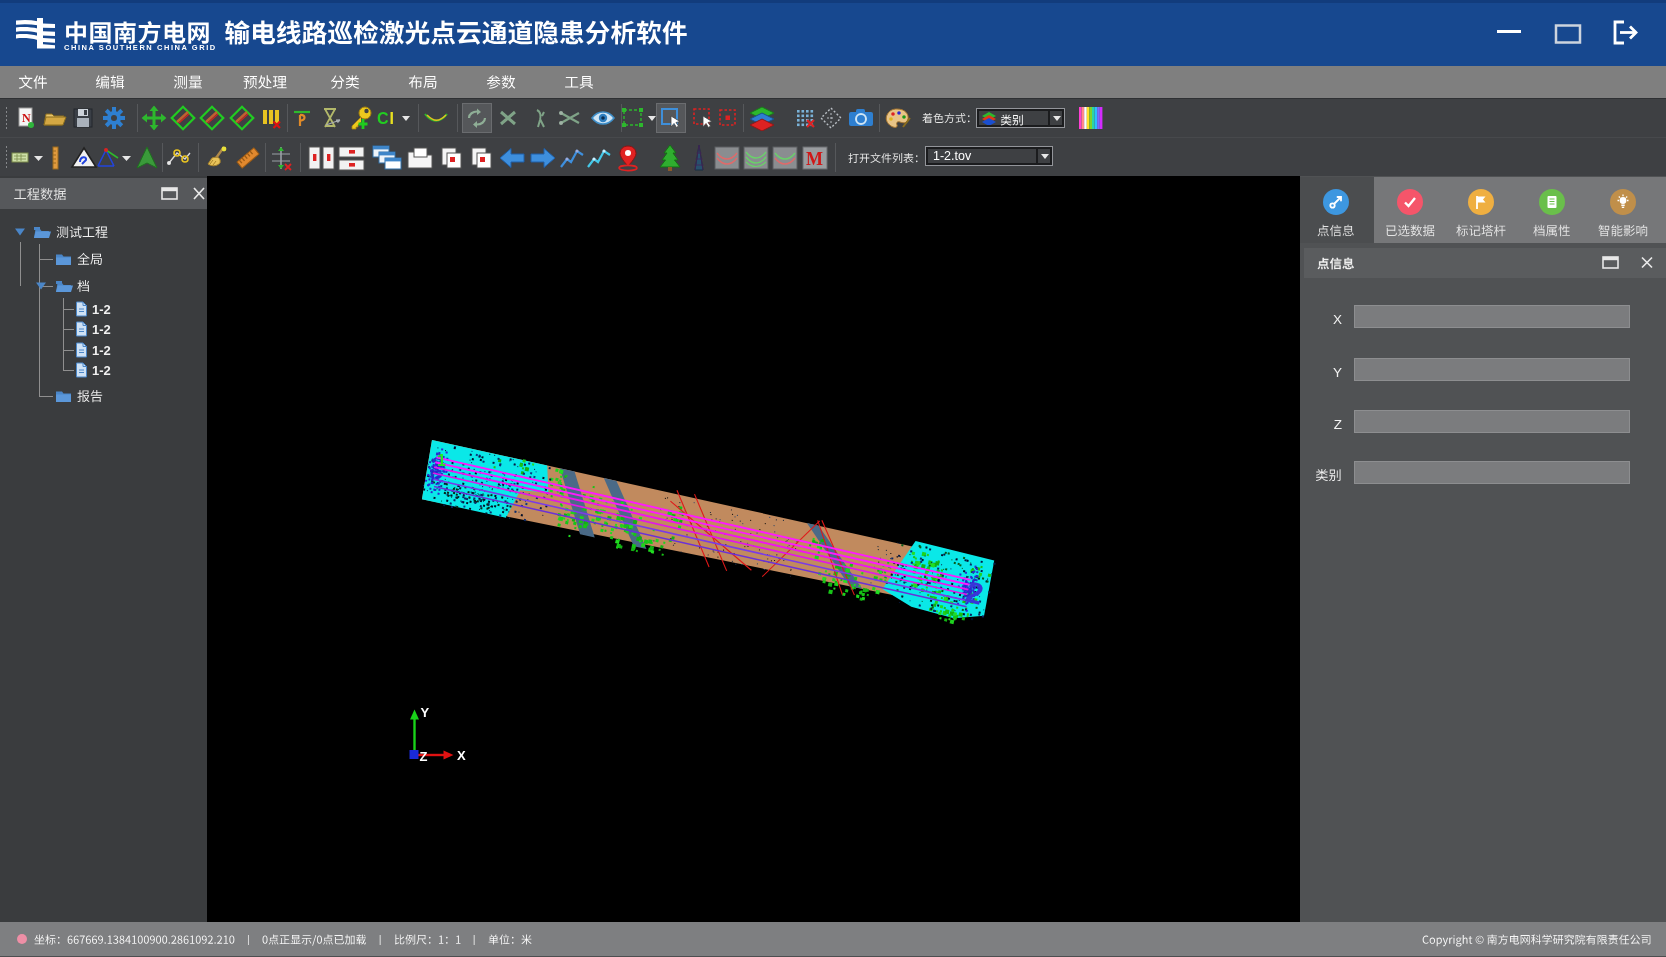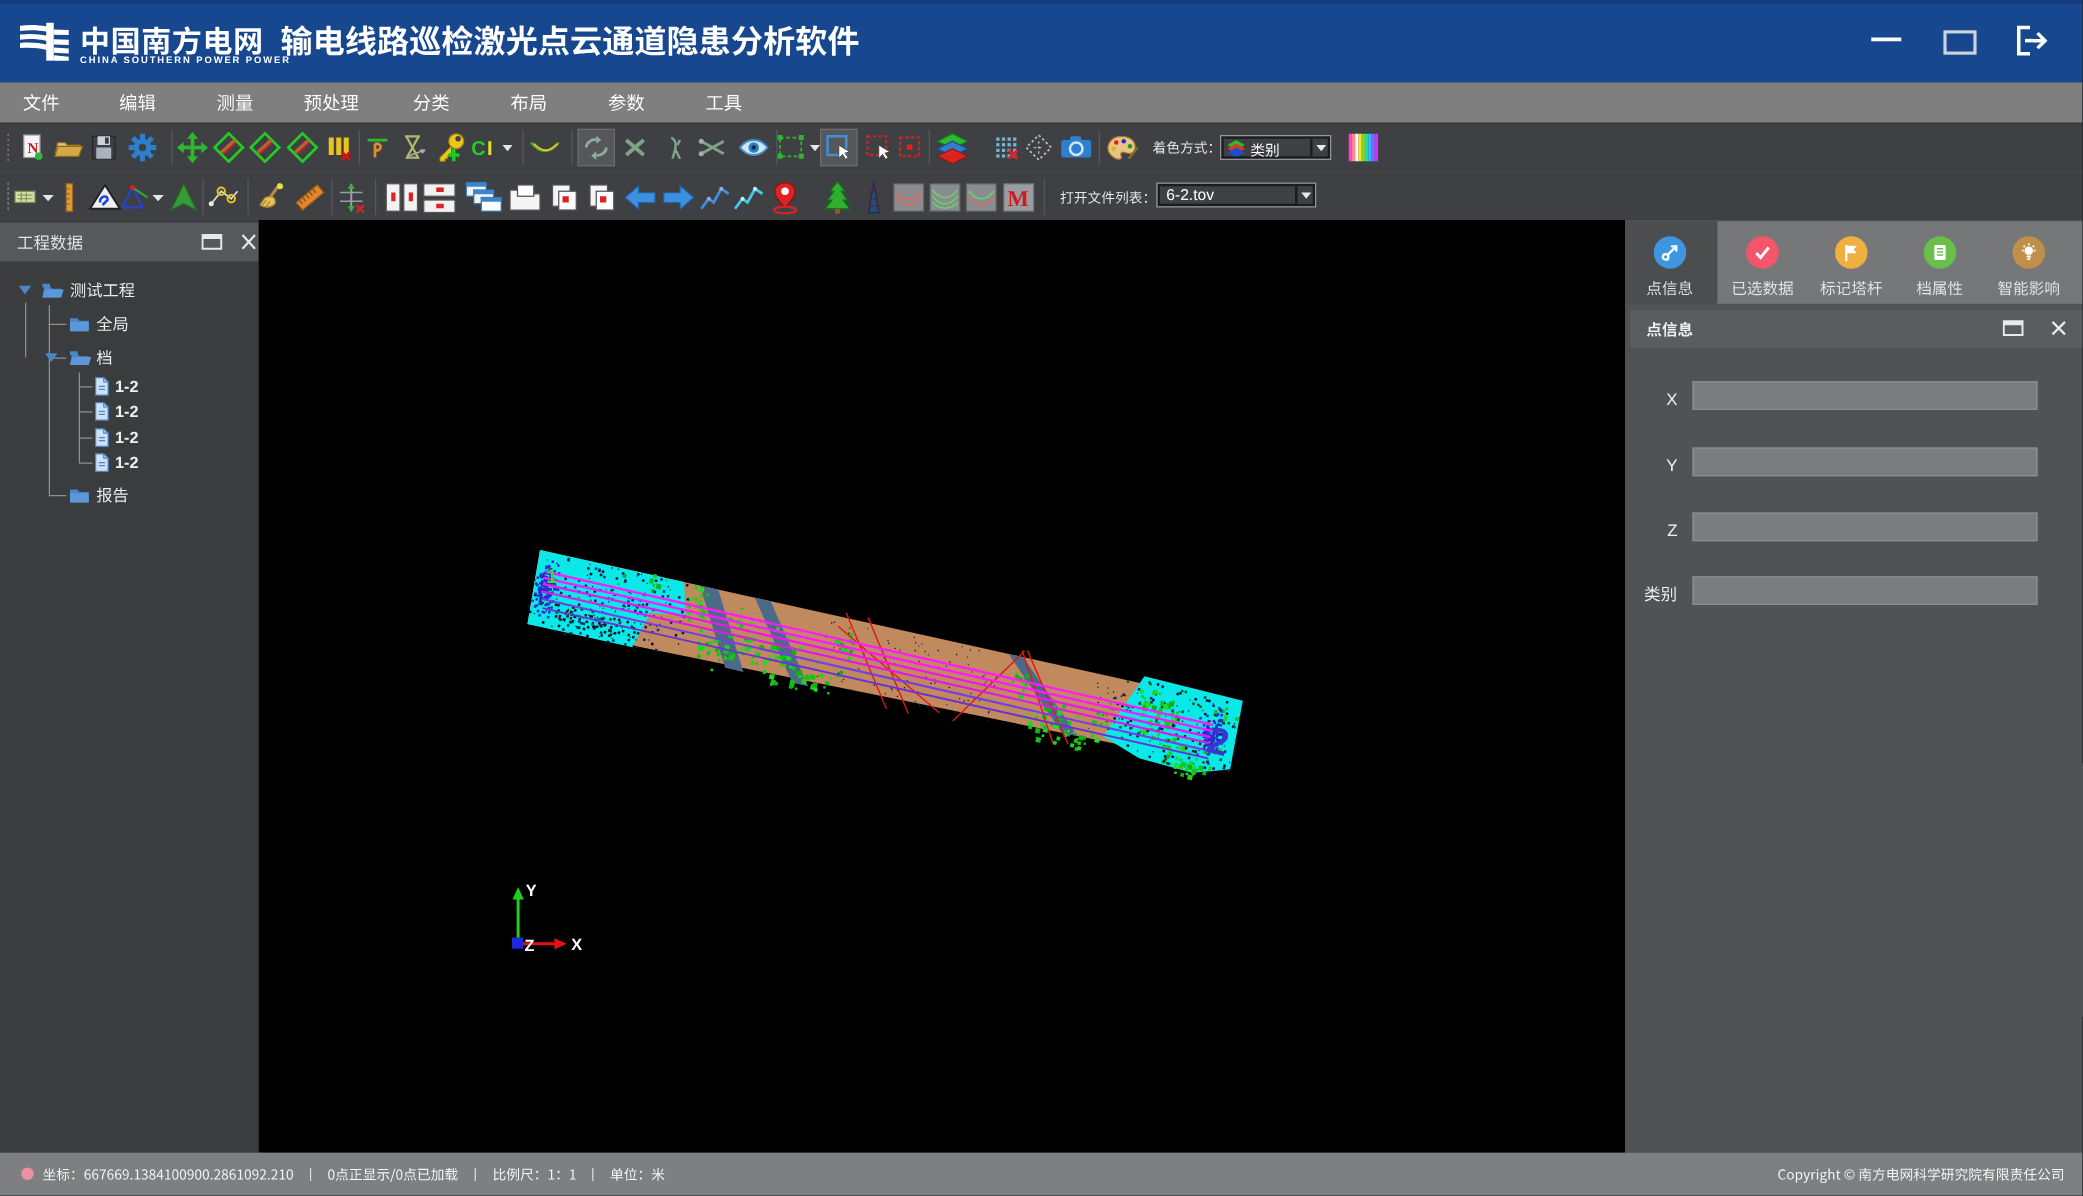--- a/index.html
+++ b/index.html
@@ -74,21 +74,21 @@
         <path d="M27 26.2 L39 27.3 L39 30.5 L27 30.5 Z"></path>
       </g>
     </svg>
   </div>
   <div class="brand">
     <div class="cn">
         <svg width="147" height="33" viewBox="0 -25.44 147 32.64" style="display:block">
           <path d="M10.4 -20.4V-16.2H2.1V-4.1H5.0V-5.4H10.4V2.1H13.5V-5.4H18.9V-4.2H21.9V-16.2H13.5V-20.4ZM5.0 -8.2V-13.4H10.4V-8.2ZM18.9 -8.2H13.5V-13.4H18.9Z M30.2 -5.4V-3.1H42.7V-5.4H41.0L42.3 -6.1C41.9 -6.7 41.1 -7.6 40.5 -8.3H41.8V-10.7H37.7V-13.0H42.3V-15.5H30.5V-13.0H35.0V-10.7H31.1V-8.3H35.0V-5.4ZM38.5 -7.5C39.0 -6.9 39.7 -6.1 40.1 -5.4H37.7V-8.3H40.0ZM26.3 -19.4V2.1H29.3V0.9H43.5V2.1H46.6V-19.4ZM29.3 -1.7V-16.8H43.5V-1.7Z M59.5 -20.2V-18.4H50.3V-15.7H59.5V-13.9H51.3V2.1H54.1V-11.3H58.7L56.5 -10.6C57.0 -9.9 57.5 -8.8 57.7 -8.1H55.6V-5.9H59.6V-4.3H55.1V-2.0H59.6V1.5H62.3V-2.0H66.9V-4.3H62.3V-5.9H66.4V-8.1H64.3C64.7 -8.8 65.2 -9.7 65.7 -10.6L63.3 -11.3C63.0 -10.3 62.3 -9.0 61.8 -8.1L62.0 -8.1H58.4L60.2 -8.7C59.9 -9.4 59.4 -10.5 58.8 -11.3H67.8V-0.8C67.8 -0.4 67.7 -0.3 67.2 -0.3C66.9 -0.3 65.4 -0.3 64.2 -0.4C64.6 0.3 65.0 1.4 65.1 2.1C67.1 2.1 68.5 2.1 69.5 1.7C70.4 1.3 70.8 0.6 70.8 -0.8V-13.9H62.6V-15.7H71.7V-18.4H62.6V-20.2Z M83.5 -19.6C84.0 -18.7 84.5 -17.5 84.9 -16.5H74.7V-13.7H80.8C80.6 -8.6 80.1 -3.2 74.3 -0.1C75.1 0.5 76.0 1.5 76.5 2.3C80.8 -0.2 82.6 -4.0 83.4 -8.0H91.0C90.7 -3.7 90.2 -1.7 89.6 -1.1C89.2 -0.8 88.9 -0.8 88.4 -0.8C87.7 -0.8 86.0 -0.8 84.3 -1.0C84.9 -0.2 85.3 1.0 85.4 1.9C87.0 1.9 88.6 2.0 89.5 1.8C90.6 1.8 91.4 1.5 92.1 0.7C93.1 -0.3 93.6 -3.0 94.1 -9.6C94.1 -10.0 94.1 -10.8 94.1 -10.8H83.8C83.9 -11.8 84.0 -12.8 84.1 -13.7H96.3V-16.5H86.4L88.1 -17.2C87.7 -18.2 87.0 -19.6 86.3 -20.7Z M108.3 -9.1V-6.9H103.6V-9.1ZM111.4 -9.1H116.1V-6.9H111.4ZM108.3 -11.8H103.6V-14.1H108.3ZM111.4 -11.8V-14.1H116.1V-11.8ZM100.7 -16.9V-2.7H103.6V-4.1H108.3V-2.8C108.3 0.9 109.2 1.9 112.5 1.9C113.3 1.9 116.4 1.9 117.2 1.9C120.1 1.9 121.0 0.5 121.4 -3.3C120.7 -3.5 119.7 -3.8 119.0 -4.2V-16.9H111.4V-20.3H108.3V-16.9ZM118.5 -4.1C118.3 -1.7 118.0 -1.0 116.8 -1.0C116.2 -1.0 113.5 -1.0 112.9 -1.0C111.6 -1.0 111.4 -1.2 111.4 -2.8V-4.1Z M130.2 -8.2C129.5 -6.0 128.5 -4.2 127.2 -2.8V-11.7C128.2 -10.6 129.2 -9.4 130.2 -8.2ZM124.3 -19.1V2.1H127.2V-1.9C127.8 -1.5 128.6 -1.0 128.9 -0.7C130.2 -2.1 131.2 -3.8 132.0 -5.8C132.5 -5.1 133.0 -4.4 133.3 -3.8L135.1 -5.8C134.5 -6.6 133.8 -7.6 132.9 -8.7C133.5 -10.6 133.9 -12.7 134.1 -15.0L131.6 -15.3C131.4 -13.8 131.2 -12.4 130.9 -11.1C130.2 -12.0 129.4 -12.9 128.6 -13.7L127.2 -12.2V-16.3H141.8V-1.4C141.8 -0.9 141.6 -0.7 141.1 -0.7C140.6 -0.7 138.9 -0.7 137.4 -0.8C137.8 -0.0 138.3 1.3 138.4 2.1C140.7 2.1 142.3 2.0 143.3 1.6C144.3 1.1 144.7 0.3 144.7 -1.3V-19.1ZM133.8 -12.0C134.8 -10.9 135.8 -9.6 136.8 -8.3C136.0 -5.7 134.8 -3.6 133.1 -2.0C133.7 -1.7 134.9 -0.9 135.3 -0.5C136.7 -1.9 137.7 -3.6 138.5 -5.7C139.1 -4.8 139.6 -3.9 139.9 -3.2L141.8 -5.0C141.3 -6.1 140.5 -7.4 139.5 -8.7C140.1 -10.6 140.5 -12.7 140.7 -15.0L138.2 -15.3C138.0 -13.9 137.8 -12.6 137.5 -11.3C136.9 -12.1 136.2 -12.9 135.5 -13.6Z" fill="#ffffff"></path>
         </svg>
       </div>
-    <div class="en">CHINA SOUTHERN POWER POWER</div>
+    <div class="en">CHINA SOUTHERN CHINA GRID</div>
   </div>
   <div class="apptitle">
       <svg width="468" height="35" viewBox="0 -27.56 468 35.36" style="display:block">
         <path d="M18.8 -11.5V-2.0H21.1V-11.5ZM22.1 -12.5V-0.8C22.1 -0.5 22.0 -0.4 21.7 -0.4C21.3 -0.4 20.2 -0.4 19.1 -0.4C19.4 0.3 19.7 1.4 19.8 2.1C21.5 2.1 22.7 2.0 23.5 1.6C24.3 1.2 24.5 0.5 24.5 -0.8V-12.5ZM17.1 -22.3C15.4 -19.9 12.5 -17.8 9.6 -16.5V-19.2H6.1C6.3 -20.0 6.4 -20.9 6.5 -21.7L3.7 -22.0C3.6 -21.1 3.5 -20.1 3.4 -19.2H0.9V-16.4H2.9C2.5 -14.6 2.1 -13.1 1.9 -12.6C1.6 -11.4 1.2 -10.6 0.8 -10.5C1.1 -9.8 1.5 -8.5 1.6 -8.0C1.8 -8.2 2.8 -8.4 3.6 -8.4H5.3V-5.6C3.6 -5.3 2.1 -5.0 0.8 -4.8L1.5 -1.9L5.3 -2.8V2.3H7.9V-3.4L9.8 -3.8L9.6 -6.4L7.9 -6.1V-8.4H9.5V-11.2H7.9V-14.8H5.3V-11.2H3.9C4.5 -12.7 5.0 -14.5 5.5 -16.4H9.5L8.7 -16.1C9.5 -15.4 10.3 -14.4 10.7 -13.7L12.0 -14.4V-13.5H22.5V-14.6L23.9 -13.8C24.2 -14.6 25.0 -15.5 25.7 -16.2C23.2 -17.2 21.0 -18.5 19.0 -20.4L19.6 -21.1ZM14.4 -15.9C15.4 -16.7 16.5 -17.6 17.4 -18.5C18.4 -17.5 19.3 -16.7 20.4 -15.9ZM15.5 -9.9V-8.6H12.9V-9.9ZM10.5 -12.2V2.2H12.9V-2.8H15.5V-0.5C15.5 -0.3 15.4 -0.2 15.2 -0.2C14.9 -0.2 14.3 -0.2 13.6 -0.3C13.9 0.4 14.2 1.5 14.3 2.2C15.5 2.2 16.4 2.1 17.1 1.7C17.8 1.3 17.9 0.6 17.9 -0.5V-12.2ZM12.9 -6.3H15.5V-5.0H12.9Z M37.2 -9.9V-7.5H32.1V-9.9ZM40.5 -9.9H45.6V-7.5H40.5ZM37.2 -12.8H32.1V-15.3H37.2ZM40.5 -12.8V-15.3H45.6V-12.8ZM28.9 -18.3V-2.9H32.1V-4.4H37.2V-3.0C37.2 1.0 38.2 2.0 41.8 2.0C42.6 2.0 45.9 2.0 46.7 2.0C49.9 2.0 50.9 0.5 51.3 -3.6C50.6 -3.7 49.6 -4.2 48.8 -4.6V-18.3H40.5V-21.9H37.2V-18.3ZM48.2 -4.4C48.0 -1.8 47.7 -1.1 46.4 -1.1C45.7 -1.1 42.8 -1.1 42.1 -1.1C40.7 -1.1 40.5 -1.4 40.5 -3.0V-4.4Z M53.2 -1.8 53.9 1.1C56.4 0.3 59.6 -0.9 62.6 -1.9L62.1 -4.5C58.8 -3.5 55.4 -2.4 53.2 -1.8ZM70.4 -20.2C71.4 -19.5 72.9 -18.4 73.6 -17.8L75.5 -19.6C74.7 -20.2 73.2 -21.2 72.2 -21.8ZM53.9 -10.7C54.3 -10.9 55.0 -11.1 57.3 -11.4C56.4 -10.2 55.6 -9.2 55.2 -8.8C54.4 -7.9 53.8 -7.3 53.1 -7.1C53.5 -6.4 54.0 -5.0 54.1 -4.4C54.8 -4.8 55.8 -5.1 62.2 -6.3C62.1 -6.9 62.2 -8.1 62.3 -8.9L58.2 -8.2C60.0 -10.3 61.7 -12.8 63.1 -15.2L60.6 -16.8C60.1 -15.9 59.6 -14.9 59.0 -14.1L56.8 -13.9C58.3 -15.9 59.7 -18.3 60.7 -20.6L57.8 -22.0C56.9 -19.1 55.1 -15.9 54.5 -15.1C53.9 -14.3 53.5 -13.8 52.9 -13.6C53.3 -12.8 53.8 -11.3 53.9 -10.7ZM74.4 -9.1C73.6 -7.9 72.6 -6.8 71.5 -5.7C71.3 -6.8 71.0 -7.9 70.8 -9.1L76.8 -10.2L76.3 -12.9L70.5 -11.9L70.2 -14.3L76.2 -15.3L75.6 -18.0L70.0 -17.1C70.0 -18.8 69.9 -20.5 70.0 -22.2H66.8C66.8 -20.4 66.9 -18.5 67.0 -16.7L63.2 -16.1L63.7 -13.3L67.2 -13.8L67.4 -11.3L62.7 -10.5L63.2 -7.7L67.8 -8.6C68.1 -6.8 68.5 -5.2 68.9 -3.8C66.7 -2.4 64.3 -1.4 61.8 -0.6C62.5 0.1 63.2 1.2 63.6 2.0C65.9 1.2 68.0 0.2 69.9 -1.0C70.9 1.0 72.3 2.3 73.9 2.3C76.0 2.3 76.8 1.5 77.3 -1.7C76.6 -2.1 75.7 -2.7 75.1 -3.5C75.0 -1.4 74.8 -0.7 74.3 -0.7C73.6 -0.7 73.0 -1.5 72.4 -2.8C74.2 -4.3 75.8 -6.0 77.0 -8.0Z M82.7 -18.5H86.2V-15.1H82.7ZM78.7 -1.7 79.2 1.4C82.2 0.7 86.1 -0.3 89.8 -1.2L89.5 -3.9L86.4 -3.2V-6.7H89.3V-7.5C89.7 -7.0 90.1 -6.4 90.3 -6.0L90.9 -6.2V2.3H93.7V1.4H98.6V2.2H101.6V-6.4L101.7 -6.3C102.1 -7.1 103.0 -8.4 103.6 -9.0C101.5 -9.6 99.7 -10.7 98.3 -11.9C99.8 -13.8 101.1 -16.1 101.8 -18.9L99.9 -19.7L99.3 -19.6H95.7C95.9 -20.2 96.1 -20.8 96.3 -21.4L93.4 -22.1C92.5 -19.2 90.9 -16.5 89.0 -14.7V-21.1H80.0V-12.5H83.7V-2.7L82.4 -2.4V-10.6H79.8V-1.9ZM93.7 -1.3V-4.8H98.6V-1.3ZM98.0 -17.0C97.5 -15.9 96.8 -14.8 96.1 -13.9C95.4 -14.8 94.7 -15.7 94.2 -16.6L94.4 -17.0ZM93.1 -7.4C94.2 -8.1 95.3 -8.9 96.3 -9.8C97.2 -8.9 98.3 -8.1 99.5 -7.4ZM94.3 -11.9C92.8 -10.5 91.1 -9.4 89.3 -8.6V-9.4H86.4V-12.5H89.0V-14.2C89.7 -13.6 90.7 -12.8 91.1 -12.3C91.7 -12.9 92.2 -13.5 92.7 -14.2C93.1 -13.4 93.7 -12.6 94.3 -11.9Z M105.2 -20.4C106.6 -18.9 108.3 -16.9 109.0 -15.5L111.7 -17.3C110.9 -18.7 109.1 -20.6 107.7 -22.0ZM114.7 -21.6C114.1 -19.2 112.8 -15.5 111.5 -12.5C113.3 -8.9 114.8 -5.0 115.4 -2.3L118.5 -3.5C117.8 -5.9 116.2 -9.5 114.6 -12.5C115.7 -15.1 116.8 -17.7 117.7 -20.9ZM119.8 -21.6C119.1 -19.2 117.7 -15.5 116.3 -12.5C118.2 -8.9 120.0 -5.0 120.6 -2.4L123.7 -3.6C123.0 -5.9 121.2 -9.5 119.5 -12.5C120.6 -15.1 121.9 -17.7 122.9 -20.9ZM125.1 -21.6C124.3 -19.2 122.7 -15.5 121.2 -12.5C123.3 -8.9 125.1 -5.0 125.9 -2.3L129.0 -3.6C128.2 -6.0 126.3 -9.5 124.5 -12.5C125.7 -15.1 127.1 -17.6 128.1 -20.9ZM110.9 -12.7H104.9V-9.8H107.8V-3.6C106.7 -3.0 105.5 -2.1 104.3 -0.8L106.5 2.3C107.5 0.7 108.6 -1.0 109.4 -1.0C110.0 -1.0 110.9 -0.2 112.1 0.4C114.0 1.5 116.2 1.8 119.6 1.8C122.3 1.8 126.6 1.7 128.4 1.5C128.4 0.7 129.0 -1.0 129.3 -1.9C126.7 -1.5 122.5 -1.2 119.7 -1.2C116.8 -1.2 114.3 -1.4 112.6 -2.4C111.9 -2.8 111.4 -3.2 110.9 -3.5Z M140.2 -9.0C140.8 -7.0 141.4 -4.5 141.6 -2.8L144.1 -3.5C143.9 -5.1 143.3 -7.7 142.6 -9.6ZM145.2 -9.8C145.6 -7.9 146.0 -5.3 146.1 -3.6L148.7 -4.0C148.5 -5.7 148.0 -8.2 147.6 -10.1ZM145.8 -22.4C144.2 -19.4 141.6 -16.7 138.9 -14.7V-17.4H136.9V-22.1H134.1V-17.4H131.0V-14.5H133.8C133.2 -11.6 132.0 -8.2 130.7 -6.2C131.1 -5.4 131.8 -4.0 132.1 -3.1C132.8 -4.2 133.5 -5.8 134.1 -7.6V2.3H136.9V-9.8C137.4 -8.8 137.8 -7.9 138.1 -7.2L139.9 -9.3C139.4 -10.0 137.6 -12.7 136.9 -13.6V-14.5H138.6L137.7 -13.9C138.2 -13.3 139.2 -12.0 139.5 -11.3C140.4 -12.0 141.3 -12.7 142.1 -13.4V-11.5H151.3V-13.6C152.3 -12.9 153.2 -12.3 154.1 -11.8C154.3 -12.6 155.0 -14.0 155.5 -14.8C152.9 -16.0 149.9 -18.4 148.0 -20.5L148.5 -21.4ZM146.4 -18.1C147.7 -16.8 149.1 -15.4 150.7 -14.1H142.9C144.1 -15.4 145.3 -16.7 146.4 -18.1ZM139.0 -1.5V1.3H154.5V-1.5H150.5C151.7 -3.7 153.1 -6.9 154.1 -9.5L151.4 -10.1C150.6 -7.5 149.2 -3.9 148.0 -1.5Z M165.6 -14.2H169.1V-12.9H165.6ZM165.6 -17.5H169.1V-16.2H165.6ZM157.3 -20.1C158.6 -19.1 160.2 -17.7 161.0 -16.7L162.9 -18.6C162.1 -19.6 160.4 -20.9 159.1 -21.8ZM156.6 -12.8C157.8 -12.0 159.4 -10.7 160.2 -9.9L162.0 -11.9C161.2 -12.7 159.5 -13.9 158.3 -14.6ZM157.0 0.5 159.5 2.0C160.5 -0.4 161.6 -3.4 162.5 -6.1L160.3 -7.6C159.3 -4.7 157.9 -1.5 157.0 0.5ZM165.3 -10.3 165.8 -9.2H162.4V-6.6H164.6V-6.0C164.6 -4.3 164.2 -1.6 161.2 0.5C161.8 1.0 162.8 1.8 163.3 2.3C165.4 0.8 166.4 -1.2 166.8 -3.0H168.9C168.8 -1.5 168.7 -0.8 168.5 -0.6C168.3 -0.4 168.1 -0.3 167.9 -0.3C167.5 -0.3 167.0 -0.3 166.2 -0.4C166.6 0.2 166.9 1.3 166.9 2.1C167.9 2.1 168.8 2.1 169.3 1.9C169.9 1.9 170.4 1.7 170.8 1.1C171.3 0.5 171.5 -1.0 171.6 -4.5C171.7 -4.8 171.7 -5.5 171.7 -5.5H167.2V-5.9V-6.6H172.3V-9.2H168.8C168.6 -9.7 168.3 -10.3 168.1 -10.8H171.4C172.0 -10.2 172.6 -9.5 172.9 -9.1C173.1 -9.4 173.3 -9.8 173.6 -10.3C173.9 -8.2 174.5 -6.1 175.2 -4.2C174.3 -2.3 173.0 -0.7 171.4 0.5C171.9 0.9 173.0 1.9 173.3 2.4C174.6 1.3 175.7 0.1 176.6 -1.3C177.3 0.0 178.3 1.3 179.5 2.2C179.9 1.5 180.8 0.3 181.4 -0.2C180.0 -1.2 178.9 -2.6 178.0 -4.2C179.1 -7.1 179.8 -10.5 180.2 -14.6H181.2V-17.4H176.0C176.3 -18.7 176.6 -20.2 176.8 -21.6L174.0 -22.1C173.6 -18.8 172.9 -15.4 171.8 -12.9V-19.6H168.6L169.3 -21.8L166.1 -22.1C166.0 -21.4 165.9 -20.5 165.7 -19.6H163.2V-10.8H167.5ZM177.6 -14.6C177.4 -12.0 177.1 -9.7 176.5 -7.7C175.8 -9.8 175.4 -12.0 175.1 -14.1L175.3 -14.6Z M185.1 -19.9C186.3 -17.9 187.5 -15.2 187.8 -13.5L190.9 -14.7C190.4 -16.4 189.2 -19.0 188.0 -21.0ZM202.0 -21.2C201.3 -19.1 200.1 -16.4 199.0 -14.6L201.7 -13.6C202.8 -15.2 204.2 -17.7 205.3 -20.0ZM193.3 -22.1V-12.6H183.3V-9.6H189.6C189.3 -5.3 188.6 -2.2 182.6 -0.4C183.3 0.3 184.2 1.5 184.5 2.4C191.4 0.1 192.5 -4.1 193.0 -9.6H196.7V-1.7C196.7 1.3 197.4 2.2 200.4 2.2C200.9 2.2 202.9 2.2 203.5 2.2C206.1 2.2 206.9 1.0 207.2 -3.5C206.4 -3.7 205.0 -4.3 204.3 -4.8C204.2 -1.2 204.1 -0.7 203.2 -0.7C202.7 -0.7 201.2 -0.7 200.8 -0.7C200.0 -0.7 199.8 -0.8 199.8 -1.8V-9.6H206.8V-12.6H196.5V-22.1Z M215.0 -11.5H226.9V-8.2H215.0ZM216.3 -3.3C216.6 -1.5 216.8 0.8 216.8 2.2L220.0 1.8C220.0 0.4 219.6 -1.9 219.3 -3.6ZM221.7 -3.3C222.4 -1.6 223.2 0.7 223.4 2.0L226.5 1.2C226.2 -0.1 225.3 -2.3 224.5 -4.0ZM227.0 -3.5C228.2 -1.7 229.6 0.7 230.2 2.2L233.2 1.0C232.5 -0.5 231.0 -2.8 229.7 -4.5ZM212.0 -4.3C211.3 -2.4 210.0 -0.3 208.8 0.8L211.6 2.2C213.0 0.8 214.3 -1.4 215.0 -3.5ZM212.0 -14.4V-5.3H230.1V-14.4H222.5V-16.9H231.8V-19.8H222.5V-22.1H219.3V-14.4Z M238.2 -20.4V-17.2H256.1V-20.4ZM237.5 1.4C238.9 0.9 240.8 0.8 253.9 -0.2C254.5 0.8 255.0 1.7 255.4 2.5L258.4 0.7C257.1 -1.8 254.6 -5.5 252.5 -8.4L249.6 -6.9C250.4 -5.7 251.2 -4.5 252.0 -3.2L241.6 -2.6C243.4 -4.7 245.3 -7.2 246.8 -9.9H258.8V-13.1H235.2V-9.9H242.3C240.9 -7.1 239.1 -4.6 238.4 -3.8C237.6 -2.8 237.0 -2.3 236.3 -2.1C236.7 -1.1 237.3 0.7 237.5 1.4Z M261.2 -19.3C262.7 -17.9 264.8 -16.0 265.7 -14.8L268.0 -17.0C267.0 -18.1 264.8 -19.9 263.3 -21.2ZM267.1 -12.1H260.9V-9.3H264.1V-3.0C263.0 -2.5 261.8 -1.6 260.6 -0.4L262.5 2.2C263.7 0.6 264.9 -0.9 265.7 -0.9C266.3 -0.9 267.1 -0.1 268.2 0.5C270.0 1.5 272.1 1.8 275.4 1.8C278.1 1.8 282.5 1.6 284.5 1.5C284.6 0.7 285.0 -0.7 285.4 -1.5C282.6 -1.1 278.3 -0.9 275.5 -0.9C272.6 -0.9 270.3 -1.0 268.6 -2.0C268.0 -2.4 267.5 -2.7 267.1 -3.0ZM269.6 -21.3V-18.9H278.9C278.2 -18.4 277.5 -17.9 276.8 -17.5C275.6 -18.0 274.4 -18.4 273.3 -18.8L271.3 -17.1C272.5 -16.7 273.8 -16.1 275.1 -15.5H269.4V-2.1H272.3V-6.0H275.3V-2.2H278.1V-6.0H281.2V-4.8C281.2 -4.5 281.1 -4.4 280.8 -4.4C280.5 -4.4 279.6 -4.4 278.8 -4.5C279.1 -3.8 279.4 -2.8 279.6 -2.0C281.1 -2.0 282.3 -2.0 283.1 -2.4C283.9 -2.9 284.1 -3.5 284.1 -4.8V-15.5H280.6L280.7 -15.6L279.3 -16.3C281.1 -17.4 282.8 -18.7 284.1 -19.9L282.2 -21.4L281.6 -21.3ZM281.2 -13.3V-11.9H278.1V-13.3ZM272.3 -9.7H275.3V-8.3H272.3ZM272.3 -11.9V-13.3H275.3V-11.9ZM281.2 -9.7V-8.3H278.1V-9.7Z M287.2 -19.6C288.5 -18.2 290.1 -16.3 290.8 -15.1L293.3 -16.8C292.6 -18.1 290.9 -19.9 289.6 -21.1ZM298.8 -9.3H305.8V-7.9H298.8ZM298.8 -5.9H305.8V-4.5H298.8ZM298.8 -12.7H305.8V-11.3H298.8ZM295.8 -14.9V-2.3H308.9V-14.9H303.0L303.7 -16.5H310.8V-19.0H306.6L308.2 -21.3L305.2 -22.1C304.8 -21.2 304.1 -19.9 303.5 -19.0H299.4L300.7 -19.6C300.4 -20.3 299.6 -21.5 299.0 -22.3L296.4 -21.2C296.8 -20.5 297.3 -19.7 297.7 -19.0H294.1V-16.5H300.4L300.0 -14.9ZM293.3 -12.8H287.2V-9.9H290.3V-2.8C289.1 -2.2 287.8 -1.3 286.6 -0.2L288.5 2.4C289.7 0.9 291.0 -0.6 292.0 -0.6C292.6 -0.6 293.5 0.1 294.7 0.8C296.6 1.7 298.9 2.0 302.0 2.0C304.5 2.0 308.8 1.8 310.5 1.7C310.5 0.9 311.0 -0.5 311.3 -1.3C308.8 -0.9 304.8 -0.7 302.1 -0.7C299.3 -0.7 296.9 -0.9 295.2 -1.7C294.3 -2.2 293.8 -2.5 293.3 -2.8Z M321.8 -4.6C321.4 -3.1 320.7 -1.1 319.9 0.1L322.2 1.5C323.1 0.1 323.7 -2.0 324.2 -3.6ZM325.6 -21.9C324.7 -20.3 323.2 -18.2 321.2 -16.7C321.6 -16.4 322.1 -16.0 322.5 -15.5V-13.4H332.9V-12.0H323.1V-9.9H332.9V-8.4H322.5V-6.1H327.6L326.4 -5.1C327.7 -4.0 329.3 -2.5 330.1 -1.6L332.0 -3.4C331.4 -4.1 330.1 -5.2 329.0 -6.1H335.7V-15.7H331.9C332.8 -16.7 333.7 -17.9 334.3 -18.9L332.5 -20.1L332.0 -20.0H327.6L328.4 -21.4ZM324.2 -15.7C324.8 -16.4 325.5 -17.1 326.0 -17.8H330.4C329.9 -17.0 329.3 -16.2 328.8 -15.7ZM332.5 -4.0C332.9 -3.1 333.3 -2.2 333.8 -1.3C333.0 -1.5 332.0 -1.9 331.6 -2.2C331.5 -0.8 331.3 -0.6 330.6 -0.6C330.1 -0.6 328.5 -0.6 328.1 -0.6C327.3 -0.6 327.1 -0.7 327.1 -1.3V-4.4H324.4V-1.2C324.4 1.2 325.0 1.9 327.8 1.9C328.3 1.9 330.4 1.9 331.0 1.9C332.8 1.9 333.6 1.4 333.9 -0.9C334.3 -0.1 334.6 0.7 334.7 1.3L337.3 0.3C336.8 -1.1 335.8 -3.2 334.9 -4.8ZM313.8 -21.0V2.3H316.6V-18.2H318.8C318.3 -16.4 317.8 -14.1 317.3 -12.5C318.7 -10.7 319.1 -9.1 319.1 -7.9C319.1 -7.2 318.9 -6.7 318.6 -6.4C318.4 -6.3 318.2 -6.2 317.9 -6.2C317.6 -6.2 317.3 -6.2 316.8 -6.2C317.2 -5.5 317.4 -4.3 317.5 -3.6C318.1 -3.6 318.7 -3.6 319.1 -3.6C319.7 -3.7 320.2 -3.9 320.6 -4.2C321.5 -4.8 321.8 -5.9 321.8 -7.5C321.8 -9.0 321.5 -10.8 319.9 -12.8C320.6 -14.8 321.5 -17.7 322.2 -19.9L320.1 -21.1L319.7 -21.0Z M356.5 -4.1C357.9 -2.4 359.4 -0.2 360.0 1.2L362.9 -0.2C362.3 -1.7 360.6 -3.8 359.3 -5.3ZM341.8 -4.9C341.2 -3.3 340.2 -1.4 338.9 -0.3L341.6 1.4C342.9 0.0 343.9 -2.0 344.6 -3.7ZM345.0 -18.1H349.4V-16.6H345.0ZM352.8 -18.1H357.0V-16.6H352.8ZM340.9 -13.2V-7.0H349.4V-5.9L348.2 -4.7H344.9V-1.5C344.9 1.1 345.9 1.9 349.3 1.9C350.1 1.9 353.1 1.9 353.8 1.9C356.5 1.9 357.4 1.1 357.7 -2.1C356.9 -2.3 355.6 -2.8 354.9 -3.2C354.8 -1.1 354.6 -0.8 353.5 -0.8C352.7 -0.8 350.3 -0.8 349.7 -0.8C348.4 -0.8 348.2 -0.9 348.2 -1.6V-4.6C349.9 -3.7 351.9 -2.5 352.8 -1.5L354.8 -3.5C354.0 -4.2 352.6 -5.0 351.3 -5.7H352.8V-7.0H361.3V-13.2H352.8V-14.4H360.3V-20.4H352.8V-22.1H349.4V-20.4H341.8V-14.4H349.4V-13.2ZM344.1 -11.0H349.4V-9.3H344.1ZM352.8 -11.0H357.9V-9.3H352.8Z M381.9 -21.8 379.0 -20.7C380.4 -17.9 382.3 -14.9 384.3 -12.5H370.4C372.4 -14.9 374.1 -17.8 375.4 -20.8L372.0 -21.8C370.5 -17.8 367.9 -14.2 364.8 -12.0C365.6 -11.4 366.9 -10.2 367.5 -9.5C368.0 -10.0 368.6 -10.5 369.1 -11.0V-9.5H373.3C372.7 -5.7 371.3 -2.3 365.5 -0.4C366.2 0.3 367.1 1.6 367.5 2.4C374.2 -0.1 375.9 -4.5 376.6 -9.5H382.0C381.8 -4.2 381.5 -1.9 381.0 -1.3C380.7 -1.1 380.4 -1.0 379.9 -1.0C379.3 -1.0 377.9 -1.0 376.5 -1.1C377.1 -0.2 377.5 1.1 377.5 2.0C379.1 2.1 380.6 2.1 381.5 1.9C382.5 1.8 383.2 1.6 383.8 0.7C384.7 -0.4 385.1 -3.4 385.3 -11.2V-11.3C385.8 -10.7 386.3 -10.2 386.8 -9.8C387.3 -10.6 388.5 -11.8 389.3 -12.4C386.6 -14.6 383.5 -18.5 381.9 -21.8Z M402.4 -19.2V-11.5C402.4 -7.8 402.2 -2.8 399.8 0.7C400.5 1.0 401.8 1.8 402.4 2.3C404.7 -1.1 405.2 -6.4 405.3 -10.4H408.7V2.3H411.8V-10.4H415.2V-13.3H405.3V-17.0C408.3 -17.6 411.3 -18.3 413.8 -19.4L411.2 -21.8C409.0 -20.8 405.6 -19.8 402.4 -19.2ZM394.8 -22.1V-16.7H391.2V-13.8H394.4C393.6 -10.7 392.2 -7.1 390.5 -5.1C391.0 -4.3 391.7 -3.0 392.0 -2.2C393.0 -3.6 394.0 -5.6 394.8 -7.8V2.3H397.7V-8.8C398.4 -7.7 399.0 -6.5 399.4 -5.7L401.2 -8.2C400.7 -8.9 398.7 -11.6 397.7 -12.8V-13.8H401.3V-16.7H397.7V-22.1Z M430.8 -22.1C430.3 -18.1 429.3 -14.3 427.6 -11.9C428.3 -11.5 429.6 -10.6 430.1 -10.2C431.1 -11.6 431.9 -13.5 432.5 -15.6H437.9C437.6 -14.0 437.3 -12.3 437.0 -11.2L439.5 -10.6C440.1 -12.5 440.7 -15.4 441.2 -18.0L439.1 -18.5L438.7 -18.4H433.2C433.4 -19.4 433.6 -20.6 433.8 -21.7ZM432.8 -13.2V-12.0C432.8 -8.7 432.3 -3.5 427.3 0.3C428.0 0.7 429.1 1.7 429.6 2.4C432.1 0.4 433.6 -1.8 434.4 -4.1C435.5 -1.3 437.1 0.9 439.5 2.3C439.9 1.5 440.8 0.3 441.5 -0.3C438.3 -1.8 436.5 -5.3 435.6 -9.4C435.7 -10.3 435.7 -11.2 435.7 -11.9V-13.2ZM418.2 -8.1C418.4 -8.3 419.4 -8.4 420.3 -8.4H422.8V-5.7C420.5 -5.4 418.3 -5.1 416.7 -4.9L417.3 -1.7L422.8 -2.6V2.3H425.6V-3.1L428.6 -3.6L428.4 -6.4L425.6 -6.1V-8.4H428.1L428.2 -11.3H425.6V-14.9H422.8V-11.3H421.0C421.7 -12.8 422.4 -14.5 423.0 -16.3H428.4V-19.3H423.9L424.5 -21.4L421.5 -22.0C421.3 -21.1 421.1 -20.2 420.9 -19.3H417.0V-16.3H420.0C419.5 -14.6 419.0 -13.3 418.7 -12.7C418.2 -11.6 417.8 -10.9 417.2 -10.7C417.5 -10.0 418.0 -8.6 418.2 -8.1Z M450.2 -9.5V-6.4H457.3V2.3H460.4V-6.4H467.1V-9.5H460.4V-14.0H465.9V-17.1H460.4V-21.8H457.3V-17.1H455.1C455.4 -18.0 455.6 -19.0 455.9 -20.0L452.8 -20.6C452.3 -17.5 451.2 -14.1 449.8 -12.1C450.5 -11.8 451.9 -11.0 452.5 -10.6C453.1 -11.5 453.6 -12.7 454.1 -14.0H457.3V-9.5ZM448.3 -22.0C447.0 -18.3 444.8 -14.6 442.5 -12.2C443.0 -11.4 443.9 -9.8 444.2 -9.0C444.7 -9.5 445.2 -10.2 445.7 -10.8V2.3H448.7V-15.5C449.7 -17.3 450.6 -19.2 451.3 -21.1Z" fill="#ffffff"></path>
       </svg>
     </div>
   <div class="winbtns">
     <svg width="170" height="64" viewBox="0 0 170 64">
       <rect x="1" y="30" width="24" height="3" fill="#fff"></rect>
       <rect x="60" y="25.5" width="24" height="17" fill="none" stroke="#cdd4de" stroke-width="2.5"></rect>
@@ -509,21 +509,21 @@
       <div style="position:absolute;left:198px;top:5px;bottom:5px;width:1px;background:#56585b;"></div>
       <div style="position:absolute;left:265px;top:5px;bottom:5px;width:1px;background:#56585b;"></div>
       <div style="position:absolute;left:300px;top:5px;bottom:5px;width:1px;background:#56585b;"></div>
       <div style="position:absolute;left:835px;top:5px;bottom:5px;width:1px;background:#56585b;"></div>
       <div class="tlabel" style="position:absolute;left:848px;top:50%;transform:translateY(-50%);margin:0">
         <svg width="77" height="15" viewBox="0 -11.66 77 14.96" style="display:block">
           <path d="M2.2 -9.2V-7.0H0.5V-6.2H2.2V-3.9C1.5 -3.7 0.9 -3.5 0.4 -3.4L0.7 -2.6L2.2 -3.0V-0.2C2.2 -0.1 2.1 -0.0 2.0 -0.0C1.8 0.0 1.3 0.0 0.8 -0.0C0.9 0.2 1.1 0.5 1.1 0.8C1.9 0.8 2.3 0.7 2.6 0.6C2.9 0.5 3.0 0.3 3.0 -0.2V-3.3L4.7 -3.8L4.5 -4.6L3.0 -4.1V-6.2H4.5V-7.0H3.0V-9.2ZM4.6 -8.3V-7.5H7.7V-0.3C7.7 -0.1 7.7 -0.1 7.4 -0.1C7.2 -0.0 6.4 -0.0 5.6 -0.1C5.7 0.2 5.9 0.6 5.9 0.8C7.0 0.8 7.7 0.8 8.1 0.7C8.5 0.5 8.6 0.2 8.6 -0.3V-7.5H10.6V-8.3Z M18.1 -7.7V-4.6H15.1V-5.1V-7.7ZM11.6 -4.6V-3.8H14.2C14.0 -2.3 13.5 -0.8 11.6 0.3C11.8 0.5 12.1 0.7 12.3 0.9C14.3 -0.4 14.9 -2.1 15.0 -3.8H18.1V0.9H19.0V-3.8H21.4V-4.6H19.0V-7.7H21.1V-8.5H12.0V-7.7H14.2V-5.1L14.2 -4.6Z M26.7 -9.1C27.0 -8.5 27.3 -7.8 27.5 -7.3L28.4 -7.6C28.2 -8.1 27.8 -8.8 27.5 -9.3ZM22.6 -7.3V-6.5H24.3C24.9 -4.8 25.8 -3.4 26.9 -2.2C25.7 -1.2 24.2 -0.4 22.4 0.1C22.6 0.3 22.8 0.7 22.9 0.9C24.8 0.3 26.3 -0.5 27.5 -1.6C28.8 -0.5 30.3 0.3 32.1 0.8C32.2 0.6 32.5 0.2 32.6 0.0C30.9 -0.4 29.4 -1.2 28.2 -2.2C29.3 -3.3 30.1 -4.8 30.8 -6.5H32.5V-7.3ZM27.5 -2.8C26.5 -3.8 25.7 -5.1 25.1 -6.5H29.8C29.3 -5.0 28.5 -3.8 27.5 -2.8Z M36.5 -3.8V-2.9H39.6V0.9H40.5V-2.9H43.5V-3.8H40.5V-6.2H43.0V-7.0H40.5V-9.1H39.6V-7.0H38.2C38.3 -7.5 38.4 -8.0 38.5 -8.5L37.8 -8.7C37.5 -7.2 37.0 -5.8 36.4 -4.9C36.6 -4.8 36.9 -4.6 37.1 -4.5C37.4 -5.0 37.7 -5.5 37.9 -6.2H39.6V-3.8ZM35.9 -9.2C35.4 -7.5 34.4 -5.9 33.4 -4.8C33.5 -4.6 33.7 -4.2 33.8 -4.0C34.2 -4.4 34.5 -4.8 34.8 -5.3V0.9H35.6V-6.6C36.0 -7.3 36.4 -8.2 36.7 -9.0Z M51.1 -8.0V-1.8H51.9V-8.0ZM53.3 -9.2V-0.2C53.3 -0.0 53.3 0.0 53.1 0.0C52.9 0.1 52.3 0.1 51.7 0.0C51.8 0.3 52.0 0.6 52.0 0.8C52.9 0.8 53.4 0.8 53.7 0.7C54.0 0.6 54.2 0.3 54.2 -0.2V-9.2ZM46.0 -3.3C46.6 -2.9 47.2 -2.4 47.7 -2.0C46.9 -0.9 46.0 -0.2 44.9 0.2C45.0 0.4 45.3 0.7 45.4 0.9C47.7 -0.1 49.4 -2.3 50.0 -6.1L49.4 -6.2L49.3 -6.2H46.8C47.0 -6.7 47.2 -7.3 47.3 -7.9H50.3V-8.6H44.7V-7.9H46.5C46.1 -6.2 45.5 -4.6 44.6 -3.6C44.8 -3.5 45.1 -3.2 45.2 -3.0C45.7 -3.7 46.2 -4.5 46.6 -5.4H49.0C48.8 -4.4 48.5 -3.5 48.1 -2.7C47.7 -3.1 47.0 -3.6 46.5 -3.9Z M57.8 0.9C58.0 0.7 58.4 0.6 61.5 -0.4C61.5 -0.6 61.4 -0.9 61.4 -1.1L58.7 -0.3V-2.8C59.3 -3.2 59.9 -3.7 60.4 -4.2C61.3 -1.9 62.8 -0.3 65.1 0.5C65.2 0.3 65.5 -0.0 65.6 -0.2C64.5 -0.5 63.6 -1.1 62.9 -1.8C63.5 -2.2 64.3 -2.8 65.0 -3.3L64.3 -3.8C63.8 -3.3 63.1 -2.7 62.4 -2.3C61.9 -2.8 61.5 -3.5 61.2 -4.2H65.3V-4.9H60.9V-5.9H64.4V-6.6H60.9V-7.5H64.9V-8.3H60.9V-9.2H60.1V-8.3H56.2V-7.5H60.1V-6.6H56.7V-5.9H60.1V-4.9H55.7V-4.2H59.4C58.3 -3.3 56.8 -2.5 55.4 -2.0C55.6 -1.8 55.8 -1.5 55.9 -1.3C56.6 -1.6 57.2 -1.9 57.8 -2.2V-0.6C57.8 -0.2 57.6 0.0 57.4 0.1C57.5 0.3 57.7 0.7 57.8 0.9Z M68.8 -5.3C69.2 -5.3 69.6 -5.7 69.6 -6.2C69.6 -6.7 69.2 -7.0 68.8 -7.0C68.3 -7.0 67.9 -6.7 67.9 -6.2C67.9 -5.7 68.3 -5.3 68.8 -5.3ZM68.8 0.0C69.2 0.0 69.6 -0.3 69.6 -0.8C69.6 -1.3 69.2 -1.6 68.8 -1.6C68.3 -1.6 67.9 -1.3 67.9 -0.8C67.9 -0.3 68.3 0.0 68.8 0.0Z" fill="#e8e8e8"></path>
         </svg>
       </div>
       <div style="position:absolute;left:926px;top:9px;width:126px;height:18px;background:#3e4043;border:2px solid #1b1c1e;outline:1px solid #93959a;">
-        <span style="position:absolute;left:5px;top:0px;font-size:12.5px;color:#fff;line-height:14px;">6-2.tov</span>
+        <span style="position:absolute;left:5px;top:0px;font-size:12.5px;color:#fff;line-height:14px;">1-2.tov</span>
         <div style="position:absolute;right:0px;top:0px;bottom:0px;width:14px;background:#3e4043;border-left:2px solid #1b1c1e;">
           <div style="position:absolute;left:3px;top:5px;width:0;height:0;border-left:4px solid transparent;border-right:4px solid transparent;border-top:5px solid #e8e8e8;"></div>
         </div>
       </div>
     </div>
   </div>
 
 <div class="main">
   <div class="leftpanel">
     <div class="lp-head">

